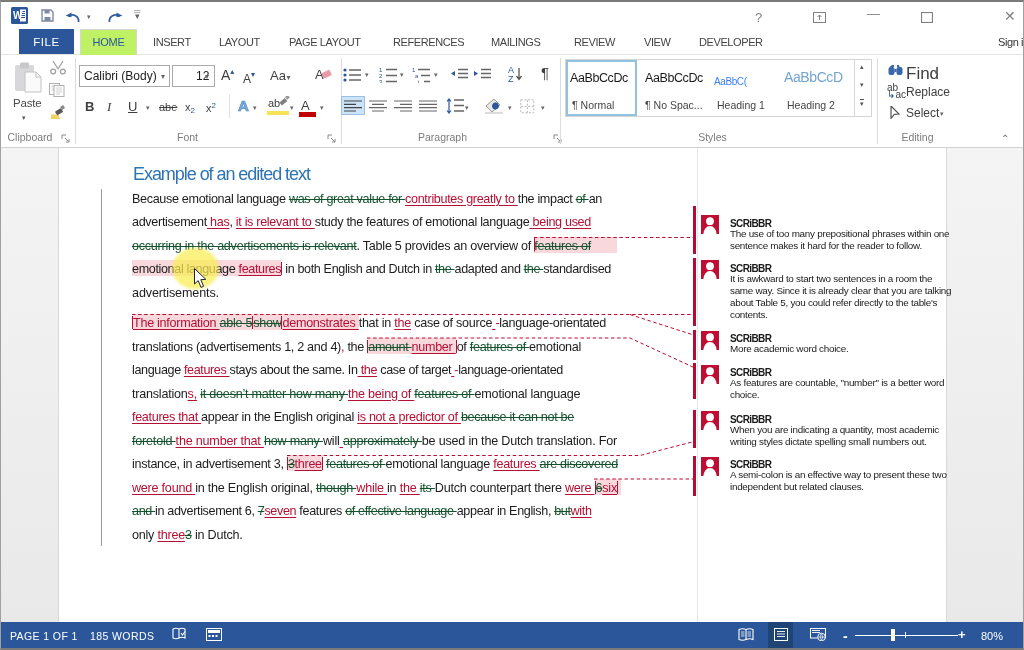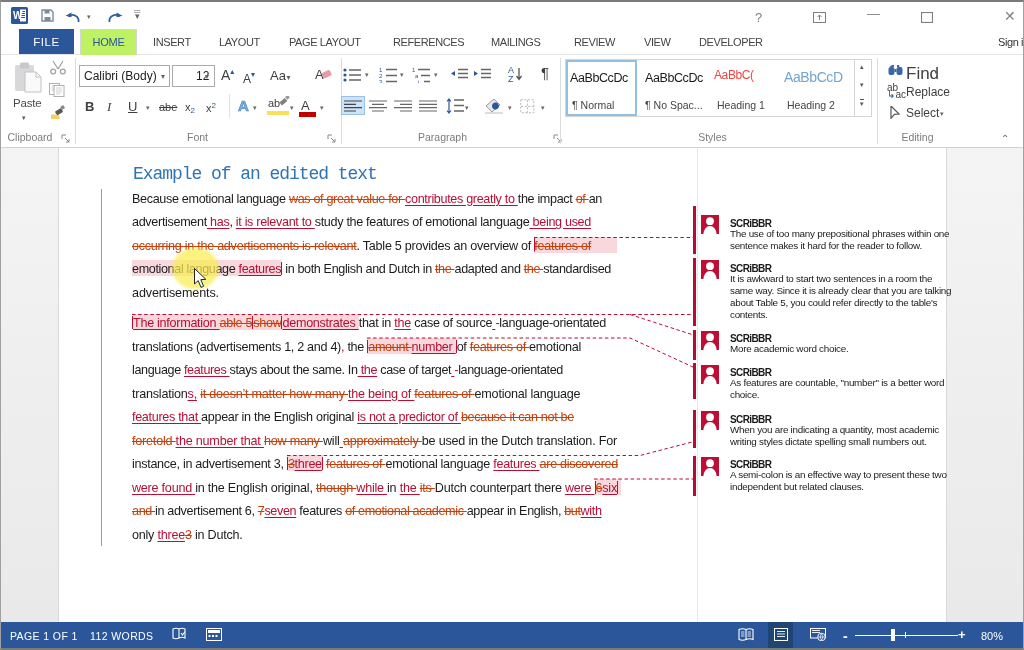--- a/index.html
+++ b/index.html
@@ -25,22 +25,22 @@
 .dlaunch { position:absolute; width:9px; height:9px; }
 .combo { position:absolute; border:1px solid #ababab; background:#fff; font-size:12px; color:#222; }
 .carrow { position:absolute; color:#666; font-size:8px; }
 
 #docarea { position:absolute; left:0; top:148px; width:1024px; height:474px; background:linear-gradient(#f4f4f4,#e9e9e9); }
 #pagewhite { position:absolute; left:58px; top:0; width:889px; height:474px; background:#fff; border-left:1px solid #d9d9d9; border-right:1px solid #d9d9d9; }
 #marginline { position:absolute; left:697px; top:0; width:1px; height:474px; background:#e6e6e6; }
 #changebar { position:absolute; left:101px; top:41px; width:1px; height:357px; background:#9b9b9b; }
 
 .ln { position:absolute; left:132px; white-space:pre; font-size:12.6px; line-height:16px; color:#1c1c1c; }
-.hd { position:absolute; left:133px; top:163.5px; font-size:18px; color:#2e74b5; letter-spacing:-1.05px;font-family:Liberation Mono, monospace; }
-.d { color:#c2410c; text-decoration:line-through; }
+.hd { position:absolute; left:133px; top:163.5px; font-size:18px; color:#2e74b5; letter-spacing:-1.05px; }
+.d { color:#14532d; text-decoration:line-through; }
 .i { color:#b60f34; text-decoration:underline; text-underline-offset:2px; }
 .r { color:#b60f34; }
 .hl { background:#f8d7dd; padding-top:2px; }
 .brk { display:inline-block; width:0; height:13px; border-left:1px solid #b60f34; vertical-align:-2px; }
 
 .cicon { position:absolute; left:701px; width:18px; height:19px; }
 .cname { position:absolute; left:730px; font-size:10px; font-weight:bold; color:#1a1a1a; letter-spacing:-0.6px; }
 .ctext { position:absolute; left:730px; font-size:9.9px; line-height:12px; color:#1a1a1a; letter-spacing:-0.28px; white-space:pre; }
 .cbar { position:absolute; left:693px; width:3px; background:#b90b31; }
 
@@ -156,21 +156,21 @@
   <div class="abs" style="left:268px;top:97px;font-size:11px;color:#3f3f3f">ab</div>
   <svg class="abs" style="left:278px;top:96px" width="12" height="12">
       <rect x="2" y="4" width="7" height="4" transform="rotate(-40 5 6)" fill="#808080"></rect>
       <rect x="8" y="0" width="3.5" height="3.5" transform="rotate(-40 9 2)" fill="#999"></rect>
     </svg>
   <div class="abs" style="left:267px;top:111px;width:22px;height:4px;background:#f7e157"></div>
   <div class="abs" style="left:290px;top:104px;font-size:7px;color:#666">▾</div>
   <div class="abs" style="left:301px;top:98px;font-size:13px;color:#3f3f3f">A</div>
   <div class="abs" style="left:299px;top:112px;width:17px;height:4.5px;background:#c00000"></div>
   <div class="abs" style="left:320px;top:104px;font-size:7px;color:#666">▾</div>
-  <div class="glabel" style="left:170px;width:55px">Font</div>
+  <div class="glabel" style="left:160px;width:55px">Font</div>
   <svg class="dlaunch" style="left:327px;top:134px" width="9" height="9">
       <path d="M1 1 v4 M1 1 h4 M4 4 l4 4 M8 5 v3 h-3" stroke="#8a8a8a" fill="none" stroke-width="1"></path>
     </svg>
   <div class="gsep" style="left:341px"></div>
 
   <svg class="abs" style="left:343px;top:68px" width="20" height="14">
       <circle cx="2" cy="2" r="1.6" fill="#2b579a"></circle>
       <circle cx="2" cy="7" r="1.6" fill="#2b579a"></circle>
       <circle cx="2" cy="12" r="1.6" fill="#2b579a"></circle>
       <path d="M6 2 h12 M6 7 h12 M6 12 h12" stroke="#666" stroke-width="1.4"></path>
@@ -239,21 +239,21 @@
       <path d="M1 1 v4 M1 1 h4 M4 4 l4 4 M8 5 v3 h-3" stroke="#8a8a8a" fill="none" stroke-width="1"></path>
     </svg>
   <div class="gsep" style="left:560px"></div>
 
   <div class="abs" style="left:565px;top:59px;width:290px;height:58px;border:1px solid #d5d5d5;background:#fff"></div>
   <div class="abs" style="left:566px;top:60px;width:71px;height:56px;border:2px solid #92c0e0"></div>
   <div class="abs" style="left:570px;top:71px;font-size:12.5px;color:#1a1a1a;letter-spacing:-0.4px">AaBbCcDc</div>
   <div class="abs" style="left:572px;top:99px;font-size:10.5px;color:#444">¶ Normal</div>
   <div class="abs" style="left:645px;top:71px;font-size:12.5px;color:#1a1a1a;letter-spacing:-0.4px">AaBbCcDc</div>
   <div class="abs" style="left:645px;top:99px;font-size:10.5px;color:#444">¶ No Spac...</div>
-  <div class="abs" style="left:714px;top:68px;font-size:12px;color:#ef4444;letter-spacing:-0.4px">AaBbC(</div>
+  <div class="abs" style="left:714px;top:76px;font-size:10px;color:#3b82f6;letter-spacing:-0.4px">AaBbC(</div>
   <div class="abs" style="left:717px;top:99px;font-size:10.5px;color:#444">Heading 1</div>
   <div class="abs" style="left:784px;top:69px;font-size:14px;color:#71a5d1;letter-spacing:-0.4px">AaBbCcD</div>
   <div class="abs" style="left:787px;top:99px;font-size:10.5px;color:#444">Heading 2</div>
   <div class="abs" style="left:855px;top:59px;width:17px;height:58px;border:1px solid #d5d5d5;border-left:none"></div>
   <div class="abs" style="left:860px;top:63px;font-size:7px;color:#555">▴</div>
   <div class="abs" style="left:860px;top:81px;font-size:7px;color:#555">▾</div>
   <div class="abs" style="left:860px;top:99px;font-size:7px;color:#555;border-top:1px solid #555;line-height:8px">▾</div>
   <div class="glabel" style="left:685px;width:55px">Styles</div>
   <svg class="dlaunch" style="left:864px;top:134px" width="9" height="9"></svg>
   <div class="gsep" style="left:877px"></div>
@@ -288,21 +288,21 @@
 <div class="ln" id="a4" style="letter-spacing:-0.365px;top:261px"><span class="hl">emotional language <span class="i">features</span></span><span class="brk"></span> in both English and Dutch in <span class="d">the </span>adapted and <span class="d">the </span>standardised</div>
 <div class="ln" id="a5" style="letter-spacing:-0.127px;top:284.5px">advertisements.</div>
 <div class="ln" id="b1" style="letter-spacing:-0.279px;top:315px"><span class="brk"></span><span class="hl"><span class="i">The information </span><span class="d">able 5</span><span class="brk"></span><span class="d">show</span><span class="brk"></span><span class="i">demonstrates </span></span>that in <span class="i">the</span> case of source<span class="i">&nbsp;</span><span class="r">-</span>language-orientated</div>
 <div class="ln" id="b2" style="letter-spacing:-0.305px;top:338.5px">translations (advertisements 1, 2 and 4)<span class="r">,</span> the <span class="hl"><span class="brk"></span><span class="d">amount </span><span class="i">number </span><span class="brk"></span></span>of <span class="d">features of </span>emotional</div>
 <div class="ln" id="b3" style="letter-spacing:-0.38px;top:362px">language <span class="i">features </span>stays about the same. In<span class="i"> the</span> case of target<span class="i">&nbsp;</span><span class="r">-</span>language-orientated</div>
 <div class="ln" id="b4" style="letter-spacing:-0.23px;top:385.5px">translation<span class="i">s,</span> <span class="d">it doesn’t matter how many </span><span class="i">the being of </span><span class="d">features of </span>emotional language</div>
 <div class="ln" id="b5" style="letter-spacing:-0.316px;top:409px"><span class="i">features that </span>appear in the English original <span class="i">is not a predictor of </span><span class="d">because it can not be</span></div>
 <div class="ln" id="b6" style="letter-spacing:-0.212px;top:432.5px"><span class="d">foretold </span><span class="i">the number that </span><span class="d">how many </span>will<span class="i">&nbsp;</span><span class="d">approximately </span>be used in the Dutch translation. For</div>
 <div class="ln" id="b7" style="letter-spacing:-0.298px;top:456px">instance, in advertisement 3, <span class="hl"><span class="brk"></span><span class="d">3</span><span class="i">three</span><span class="brk"></span></span> <span class="d">features of </span>emotional language <span class="i">features </span><span class="d">are discovered</span></div>
 <div class="ln" id="b8" style="letter-spacing:-0.239px;top:479.5px"><span class="i">were found </span>in the English original, <span class="d">though </span><span class="i">while </span>in <span class="i">the </span><span class="d">its </span>Dutch counterpart there <span class="i">were </span><span class="hl" style="padding-right:3px"><span class="brk"></span><span class="d">6</span><span class="i">six</span><span class="brk"></span></span></div>
-<div class="ln" id="b9" style="letter-spacing:-0.361px;top:503px"><span class="d">and </span>in advertisement 6, <span class="d">7</span><span class="i">seven</span> features <span class="d">of emotional academic </span>appear in English, <span class="d">but</span><span class="i">with</span></div>
+<div class="ln" id="b9" style="letter-spacing:-0.361px;top:503px"><span class="d">and </span>in advertisement 6, <span class="d">7</span><span class="i">seven</span> features <span class="d">of effective language </span>appear in English, <span class="d">but</span><span class="i">with</span></div>
 <div class="ln" id="b10" style="letter-spacing:-0.24px;top:526.5px">only <span class="i">three</span><span class="d">3</span> in Dutch.</div>
 
 <svg class="cicon" style="top:215px" viewBox="0 0 18 19">
     <rect width="18" height="19" fill="#be0e34"></rect>
     <circle cx="9" cy="6.2" r="3.9" fill="#fff"></circle>
     <path d="M2.4 19 a6.6 7.9 0 0 1 13.2 0 z" fill="#fff"></path>
   </svg>
 <div class="cname" style="top:217.5px">SCRiBBR</div>
 <div class="ctext" id="c1" style="top:227.8px">The use of too many prepositional phrases within one
 sentence makes it hard for the reader to follow.</div>
@@ -366,21 +366,21 @@
   <path d="M534.5,237.5 v14" stroke="#bb0d33" stroke-width="1"></path>
 </svg>
 
 <div class="abs" style="left:170px;top:246px;width:51px;height:45px;border-radius:50%;background:radial-gradient(closest-side, rgba(249,237,80,0.72) 82%, rgba(249,237,80,0) 100%);z-index:30"></div>
 <svg class="abs" style="left:194px;top:268px;z-index:31" width="14" height="21">
     <path d="M0.5 0.5 L0.5 16 L4.2 12.6 L7 19.4 L9.6 18.3 L6.8 11.7 L11.8 11.3 Z" fill="#fff" stroke="#222" stroke-width="1"></path>
   </svg>
 <div id="statusbar"></div>
 <div id="statuscontent">
   <div class="st" style="left:10px">PAGE 1 OF 1</div>
-  <div class="st" style="left:90px">112 WORDS</div>
+  <div class="st" style="left:90px">185 WORDS</div>
   <svg class="abs" style="left:172px;top:627px" width="15" height="14">
       <path d="M1 2 q3 -1.5 6 0 q3 -1.5 6 0 v9 q-3 -1.5 -6 0 q-3 1.5 -6 0 z M7 2 v9" stroke="#fff" fill="none" stroke-width="1.1"></path>
       <path d="M9 6 l1.5 2 2.5 -3.5" stroke="#fff" fill="none" stroke-width="1.1"></path>
     </svg>
   <svg class="abs" style="left:206px;top:628px" width="16" height="13">
       <rect x="0.5" y="0.5" width="15" height="12" fill="none" stroke="#fff"></rect>
       <rect x="2" y="2" width="12" height="3" fill="#fff"></rect>
       <rect x="2.5" y="7" width="2" height="2" fill="#fff"></rect>
       <rect x="6" y="7" width="2" height="2" fill="#fff"></rect>
       <rect x="9.5" y="7" width="2" height="2" fill="#fff"></rect>

